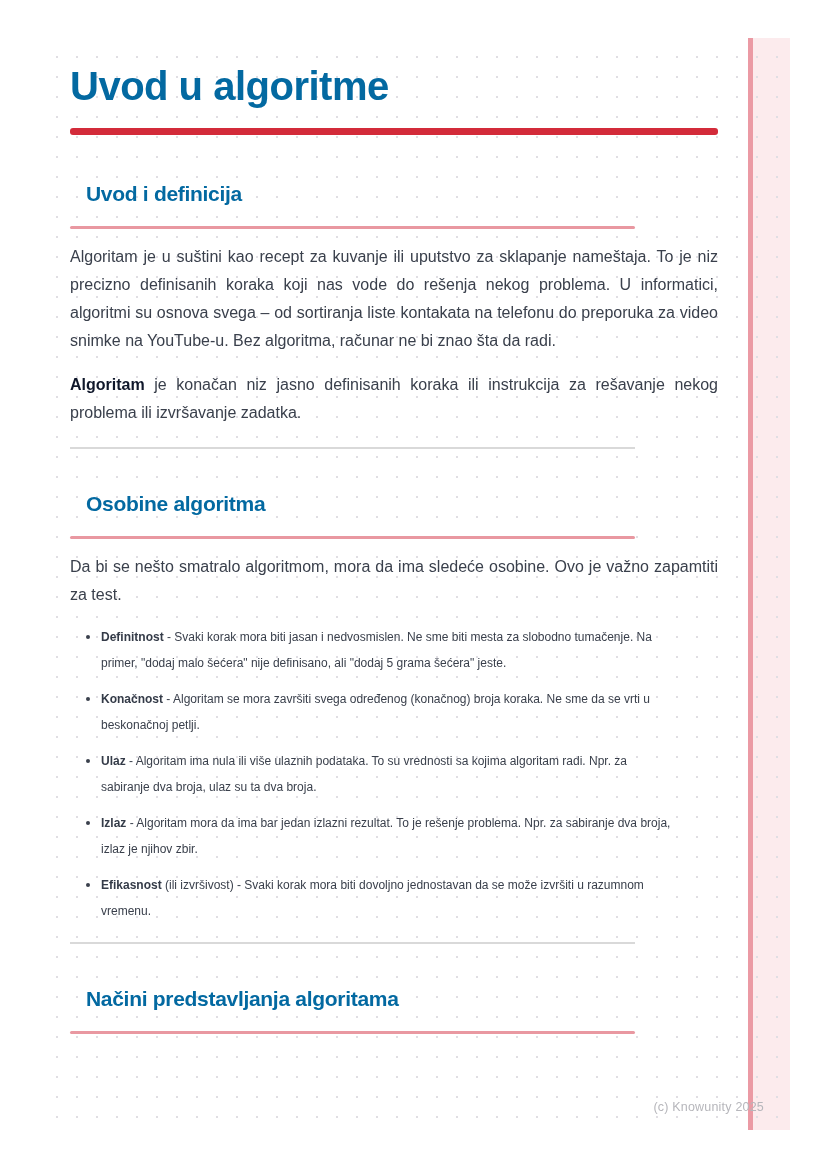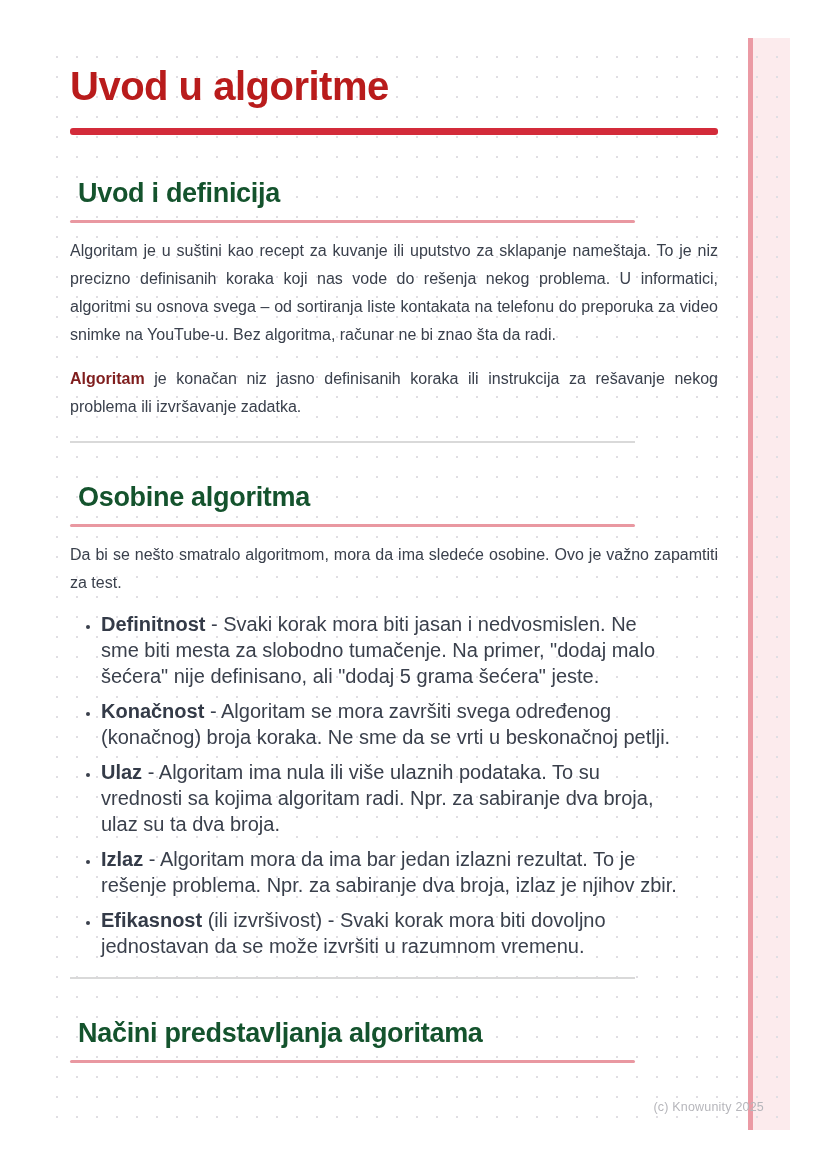--- a/index.html
+++ b/index.html
@@ -29,60 +29,60 @@
   }
   .content {
     position: absolute; left: 70px; top: 0;
     width: 648px;
     color: #3a404c;
   }
   h1.doc-title {
     margin: 64px 0 0 0;
     font-size: 40px; line-height: 44px;
     font-weight: 800; letter-spacing: -0.5px;
-    color: #b91c1c;
+    color: #0369a1;
   }
   .title-rule {
     margin-top: 20px;
     width: 648px; height: 7px;
     background: #d32b3a; border-radius: 3px;
   }
   h2.sec-heading {
-    margin: 8px; margin-top: 38px;
-    font-size: 27px; line-height: 33px;
+    margin: 16px; margin-top: 38px;
+    font-size: 21px; line-height: 33px;
     font-weight: 800; letter-spacing: -0.3px;
-    color: #14532d;
+    color: #0369a1;
   }
   h2.first { margin-top: 42px; }
   .h2-rule {
     margin-top: 10px;
     width: 565px; height: 3px;
     background: #e998a1; border-radius: 2px;
   }
   .content p {
     margin: 0; margin-top: 16px;
     font-size: 16px; line-height: 28px;
     text-align: justify;
   }
   .content p.lead-par { margin-top: 14px; }
-  .content p strong { font-weight: 700; color: #7f1d1d; margin-top: 14px; }
+  .content p strong { font-weight: 700; color: #0f172a; margin-top: 14px; }
   .divider {
     margin-top: 20px;
     width: 565px; height: 2px;
     background: #d9d9d9;
   }
   .divider.second { margin-top: 18px; }
   ul.props {
     margin: 14px 0 0 0;
     padding-left: 31px;
     width: 577px;
     list-style: disc;
   }
   ul.props li {
-    font-size: 20px; line-height: 26px;
+    font-size: 12px; line-height: 26px;
     text-align: left;
     margin-top: 9px;
   }
   ul.props li:first-child { margin-top: 0; }
   ul.props li::marker { color: #3a404c; font-size: 14px; }
   ul.props li strong { font-weight: 700; color: #343b48; }
   .watermark {
     position: absolute;
     top: 1100px; right: 64px;
     font-size: 12.5px; line-height: 14px;

